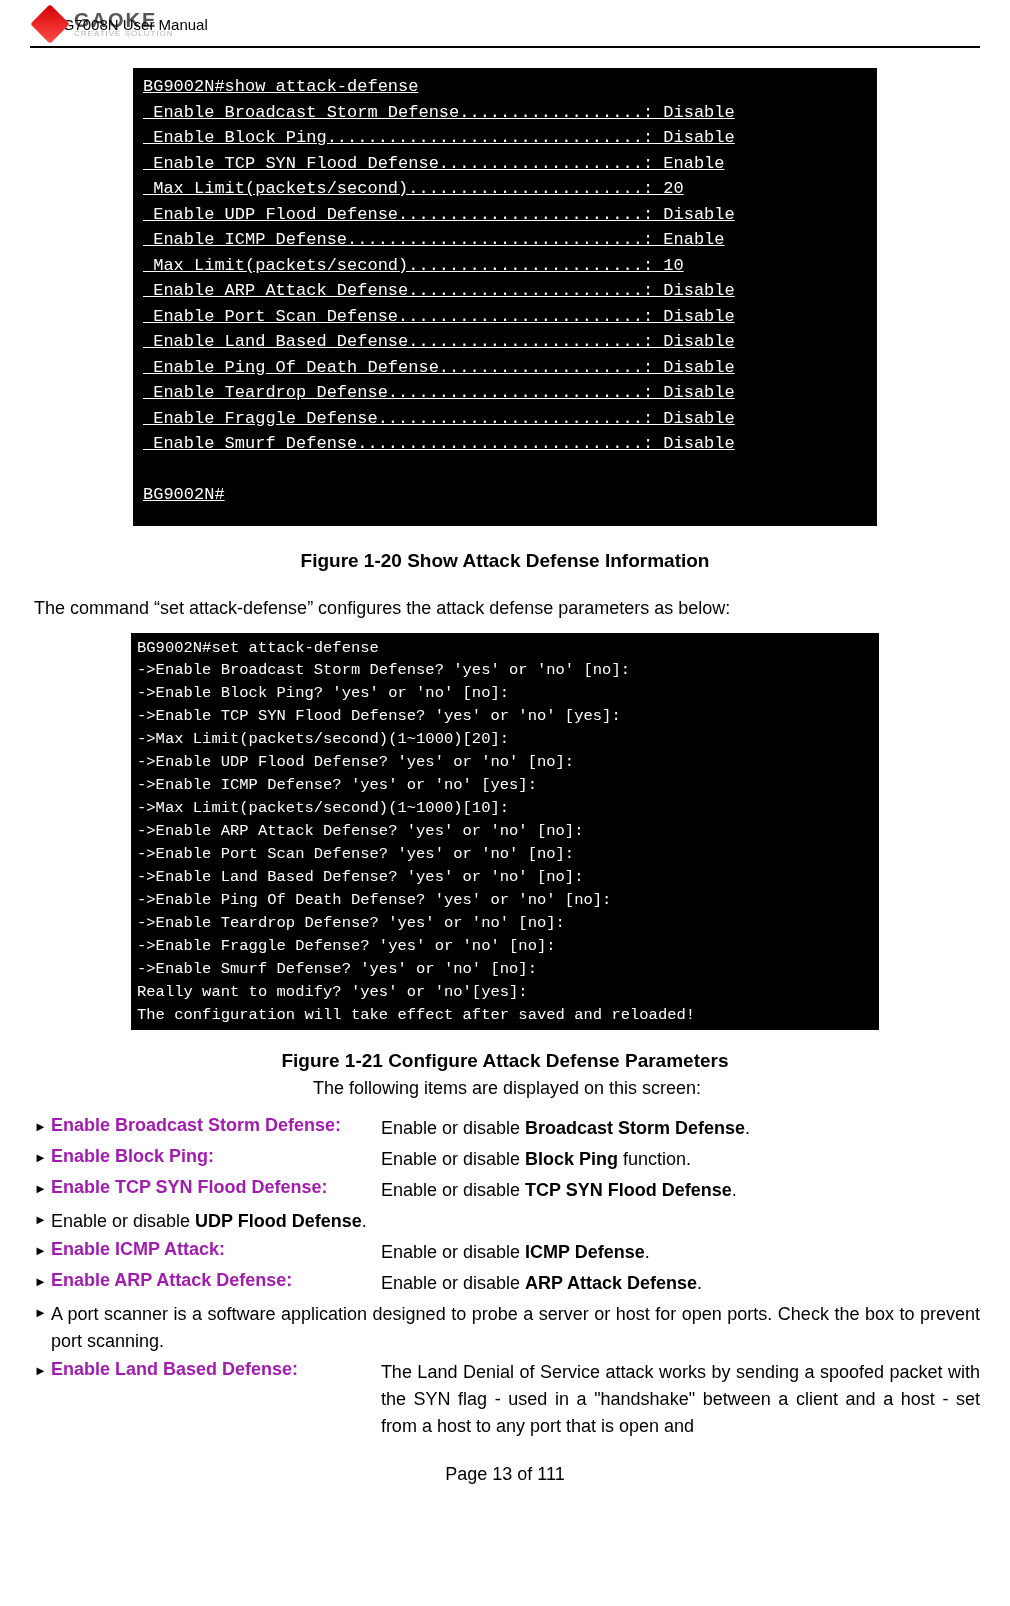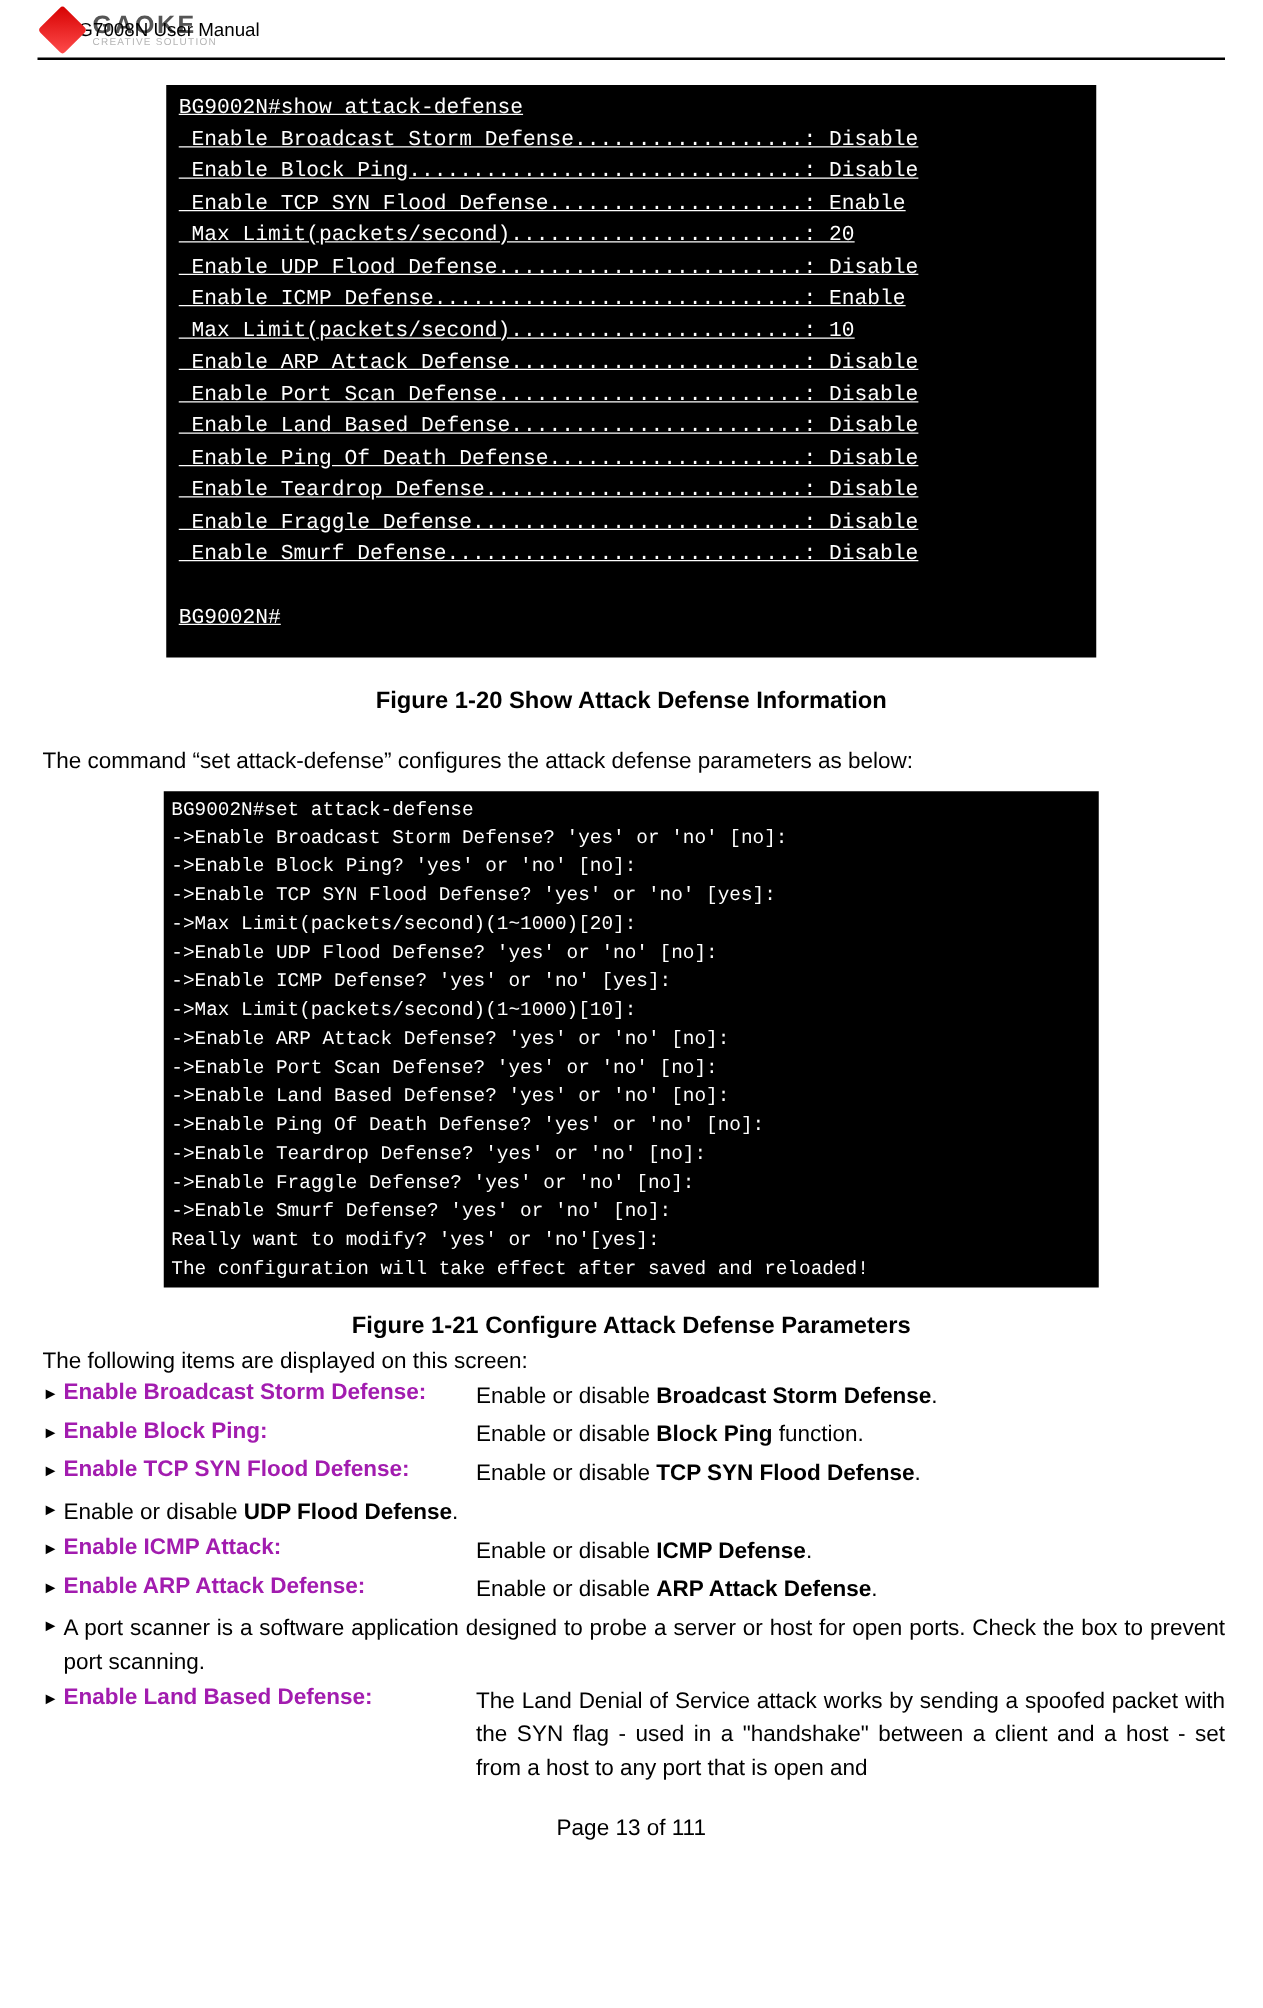--- a/index.html
+++ b/index.html
@@ -78,22 +78,23 @@
       font-size: 19px;
       margin-bottom: 6px;
     }
     .body-text {
       font-size: 18px;
       margin-bottom: 14px;
       padding-left: 4px;
     }
     .intro2 {
       font-size: 18px;
-      margin-bottom: 4px;
+      margin-bottom: 16px;
       padding-left: 4px;
+      text-align: center;
     }
     .param-row {
       display: flex;
       align-items: flex-start;
       margin-bottom: 4px;
       padding-left: 4px;
     }
     .param-tri {
       color: #000;
       font-size: 13px;

